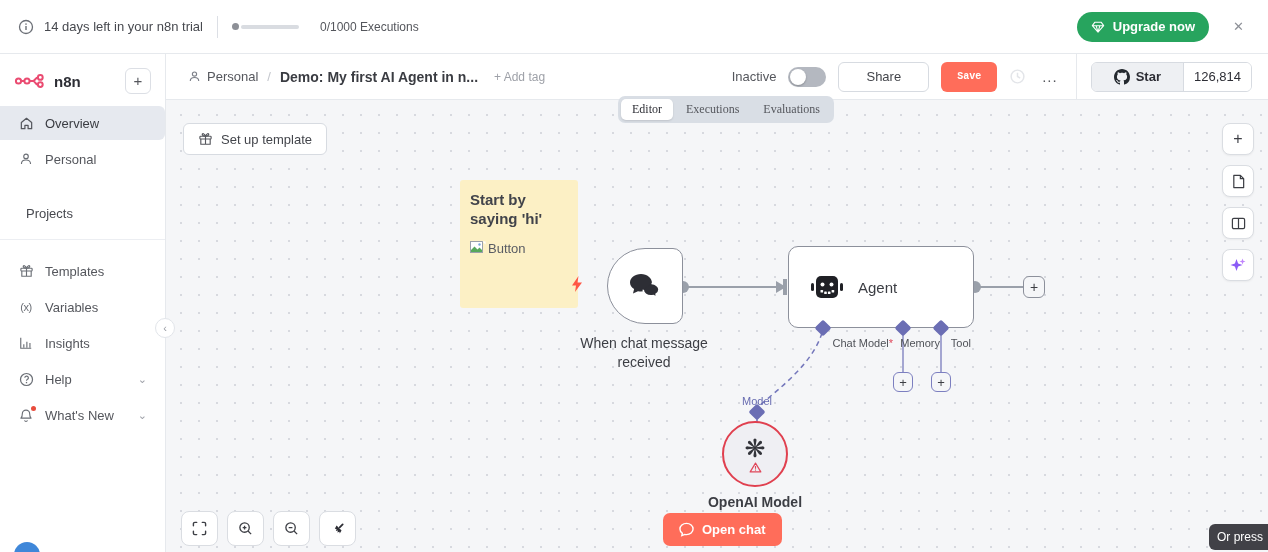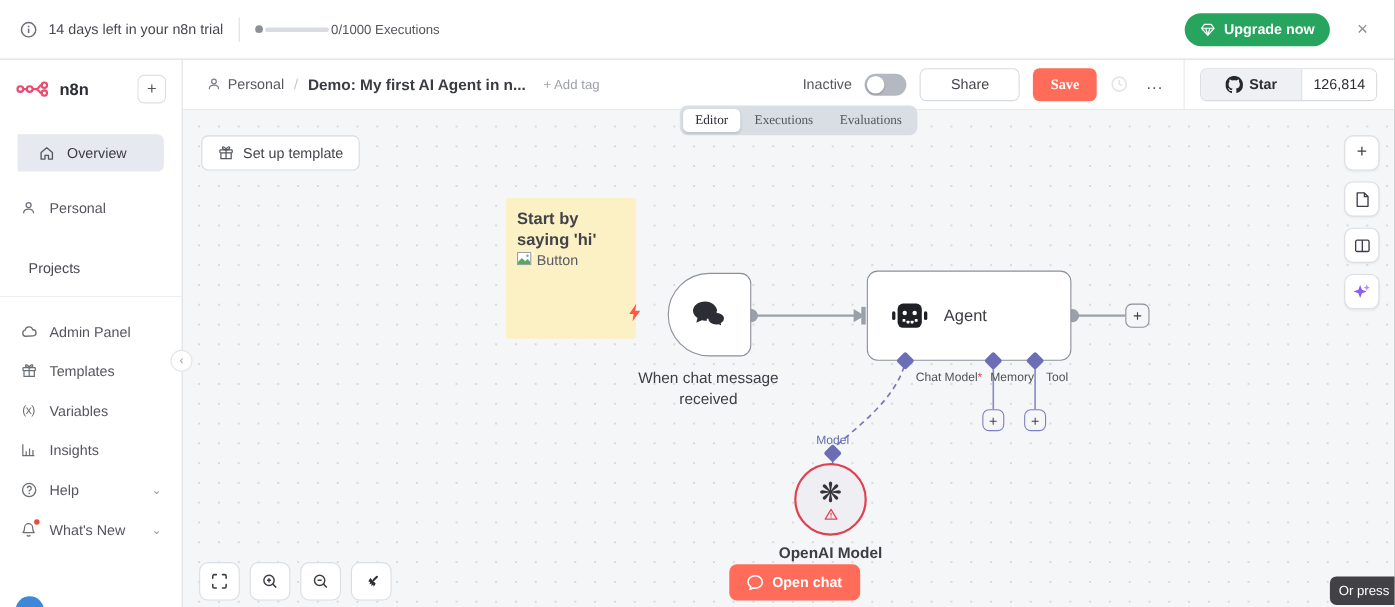--- a/index.html
+++ b/index.html
@@ -1,42 +1,42 @@
 <!DOCTYPE html>
 <html><head>
 <meta charset="utf-8">
 <style>
   * { margin:0; padding:0; box-sizing:border-box; }
   body { font-family:"Liberation Sans", sans-serif; background:#fff; }
-  .app { position:relative; width:1268px; height:552px; overflow:hidden; background:#737373; color:#3a3c42; }
+  .app { position:relative; width:1268px; height:552px; overflow:hidden; background:#8b5cf6; color:#3a3c42; }
 
   
   .banner { height:54px; display:flex; align-items:center; padding:0 18px; background:#fff; border-bottom:1px solid #e6e9ed; }
   .banner-msg { font-size:13px; color:#47494f; margin-left:10px; }
   .v-div { width:1px; height:22px; background:#dcdfe5; margin:0 14px; }
   .prog { display:flex; align-items:center; }
   .prog-dot { width:7px; height:7px; border-radius:50%; background:#8d9097; margin-right:2px; }
   .prog-track { width:58px; height:4px; border-radius:2px; background:#d9dce1; }
-  .exec-label { font-size:12px; color:#54565c; margin-left:2px; }
+  .exec-label { font-size:12px; color:#54565c; margin-left:21px; }
   .banner-spacer { flex:1; }
   .upgrade-btn { display:flex; align-items:center; gap:8px; height:30px; padding:0 14px; border-radius:15px; background:#27a45e; color:#fff; font-size:13px; font-weight:bold; border:none; cursor:pointer; }
   .banner-close { margin-left:24px; margin-right:6px; color:#8d9097; font-size:13px; cursor:pointer; }
 
   
   .main-row { display:flex; height:498px; }
   .sidebar { width:166px; background:#fff; border-right:1px solid #e6e9ed; position:relative; padding-top:4px; flex:none; }
   .content { flex:1; display:flex; flex-direction:column; position:relative; min-width:0; }
 
   
   .logo-row { display:flex; align-items:center; padding:10px 14px 12px 14px; }
   .brand { font-size:15px; font-weight:bold; color:#2d2e35; margin-left:8px; }
   .logo-spacer { flex:1; }
   .mini-plus { width:26px; height:26px; border:1px solid #dcdfe5; border-radius:6px; background:#fff; color:#54565c; font-size:15px; line-height:24px; text-align:center; cursor:pointer; }
   .nav-item { height:34px; margin:2px 8px; padding:0 10px; border-radius:6px; display:flex; align-items:center; gap:11px; font-size:13px; color:#54565c; cursor:pointer; }
-  .nav-item.active { background:#e6e9ef; color:#3a3c42; margin:16px; border-radius:0 6px 6px 0; padding-left:18px; }
+  .nav-item.active { background:#e6e9ef; color:#3a3c42; margin:0; border-radius:0 6px 6px 0; padding-left:18px; }
   .nav-item .nicon { width:16px; display:flex; justify-content:center; color:#6b6f76; flex:none; }
   .chev { margin-left:auto; color:#9ea1a8; font-size:11px; }
   .proj-label { font-size:13px; color:#47494f; margin:30px 0 12px 26px; }
   .add-proj { display:block; width:132px; margin:0 auto; height:28px; border:1px solid #d7dbe1; border-radius:14px; background:#fff; font-size:13px; color:#54565c; cursor:pointer; font-family:inherit; }
   .side-div { border-top:1px solid #eceef2; margin:18px 0 14px 0; }
   .collapse-btn { position:absolute; top:264px; right:-10px; width:20px; height:20px; border-radius:50%; background:#fff; border:1px solid #e2e5ea; color:#9a9da5; font-size:11px; line-height:18px; text-align:center; cursor:pointer; z-index:6; }
   .avatar-sliver { position:absolute; bottom:-16px; left:14px; width:26px; height:26px; border-radius:50%; background:#3f87d9; }
   .var-glyph { font-size:11px; color:#6b6f76; letter-spacing:-0.5px; }
   .bell-wrap { position:relative; }
   .bell-dot { position:absolute; top:-2px; right:-2px; width:5px; height:5px; border-radius:50%; background:#e84c3d; }
@@ -46,40 +46,40 @@
   .crumb { display:flex; align-items:center; }
   .crumb-proj { font-size:13px; color:#55575d; margin-left:6px; cursor:pointer; }
   .crumb-sep { color:#c3c6cc; margin:0 9px; font-size:13px; }
   .wf-title { font-size:14px; font-weight:bold; color:#3a3c42; cursor:text; }
   .add-tag { font-size:12px; color:#9ea1a8; margin-left:16px; cursor:pointer; }
   .chead-right { margin-left:auto; display:flex; align-items:center; gap:12px; }
   .inactive-label { font-size:13px; color:#55575d; }
   .toggle { width:38px; height:20px; border-radius:10px; background:#b4b8c0; position:relative; cursor:pointer; flex:none; }
   .toggle-knob { position:absolute; top:2px; left:2px; width:16px; height:16px; border-radius:50%; background:#fff; box-shadow:0 1px 2px rgba(0,0,0,.25); }
   .btn-outline { height:30px; padding:0 27px; border:1px solid #d7dbe1; border-radius:6px; background:#fff; font-size:13px; color:#43454b; cursor:pointer; font-family:inherit; }
-  .btn-primary { height:30px; padding:0 16px; border:none; border-radius:6px; background:#ff6d5a; font-size:13px; font-weight:bold; color:#fff; cursor:pointer; font-family:Liberation Serif, serif; }
+  .btn-primary { height:30px; padding:0 16px; border:none; border-radius:6px; background:#ff6d5a; font-size:10px; font-weight:bold; color:#fff; cursor:pointer; font-family:Liberation Mono, monospace; }
   .more-dots { color:#55575d; font-size:15px; letter-spacing:1px; cursor:pointer; padding:0 4px; }
   .head-div { width:1px; height:46px; background:#e6e9ed; margin:0 2px; }
   .star-widget { display:flex; height:30px; border:1px solid #d7dbe1; border-radius:6px; overflow:hidden; cursor:pointer; }
   .star-left { display:flex; align-items:center; gap:6px; padding:0 22px; background:#eef0f3; border-right:1px solid #d7dbe1; font-size:13px; font-weight:bold; color:#2d2e35; }
   .star-right { display:flex; align-items:center; padding:0 10px; background:#fff; font-size:13px; color:#2d2e35; }
 
   
   .tabbar { position:absolute; left:618px; top:96px; z-index:12; display:flex; gap:2px; background:#d9dee5; border-radius:7px; padding:3px;font-family:Liberation Serif, serif; }
   .tab { padding:3px 11px; font-size:12px; color:#55575d; border-radius:5px; cursor:pointer; }
   .tab.active { background:#fff; color:#2d2e35; box-shadow:0 1px 2px rgba(0,0,0,.12); }
 
   
   .canvas { flex:1; position:relative; background:#f5f6f8; overflow:hidden;
     background-image:radial-gradient(#d7d9df 1.1px, transparent 1.2px); background-size:18px 18px; background-position:6px 6px; }
   .abs { position:absolute; }
   .setup-btn { left:17px; top:23px; height:32px; display:flex; align-items:center; gap:8px; padding:0 14px; background:#fff; border:1px solid #d7dbe1; border-radius:6px; font-size:13px; color:#43454b; cursor:pointer; }
 
   .sticky { left:294px; top:80px; width:118px; height:128px; background:#fcf0c5; border-radius:3px; padding:11px 10px; cursor:grab; }
-  .sticky-title { font-size:15px; font-weight:bold; color:#41434a; line-height:1.25; }
+  .sticky-title { font-size:15px; font-weight:bold; color:#41434a; line-height:1.25; margin-bottom:12px; }
   .broken-row { display:flex; align-items:flex-start; gap:2px; }
   .broken-alt { font-size:13px; color:#595c63; }
 
   .node { background:#fff; border:1.5px solid #8c909b; cursor:grab; }
   .chat-node { left:441px; top:148px; width:76px; height:76px; border-radius:38px 10px 10px 38px; display:flex; align-items:center; justify-content:center; }
   .agent-node { left:622px; top:146px; width:186px; height:82px; border-radius:10px; display:flex; align-items:center; gap:13px; padding-left:20px; }
   .agent-label { font-size:15px; color:#3c3e44; }
   .node-caption { text-align:center; font-size:14px; color:#3c3e44; line-height:1.35; }
   .plus-box { width:22px; height:22px; border:1.5px solid #8c909b; border-radius:6px; background:#f5f6f8; color:#3c3e44; font-size:14px; line-height:19px; text-align:center; cursor:pointer; }
   .plus-box.purple { width:20px; height:20px; border-color:#7c7fc0; line-height:17px; font-size:13px; }
@@ -173,28 +173,20 @@
         <span>Personal</span>
       </div>
 
       <div class="proj-label">Projects</div>
 
       <div class="side-div"></div>
 
       <div class="nav-item">
         <span class="nicon">
           <svg width="15" height="15" viewBox="0 0 16 16">
-              <path d="M4.5 12.5 a3 3 0 0 1 -.4 -5.9 a3.8 3.8 0 0 1 7.4 -.4 a2.9 2.9 0 0 1 .4 5.9 z" fill="none" stroke="#6b6f76" stroke-width="1.3" stroke-linejoin="round"></path>
-            </svg>
-        </span>
-        <span>Admin Panel</span>
-      </div>
-      <div class="nav-item">
-        <span class="nicon">
-          <svg width="15" height="15" viewBox="0 0 16 16">
               <g fill="none" stroke="#6b6f76" stroke-width="1.2">
                 <rect x="2" y="4.5" width="12" height="3" rx="0.8"></rect>
                 <path d="M3 7.5 v5.5 h10 v-5.5 M8 4.5 v8.5 M8 4.5 c-1.5 0 -3.5 -0.5 -3.5 -2 0 -1.2 2.3 -1.4 3.5 2 1.2 -3.4 3.5 -3.2 3.5 -2 0 1.5 -2 2 -3.5 2"></path>
               </g>
             </svg>
         </span>
         <span>Templates</span>
       </div>
       <div class="nav-item">
         <span class="nicon">

